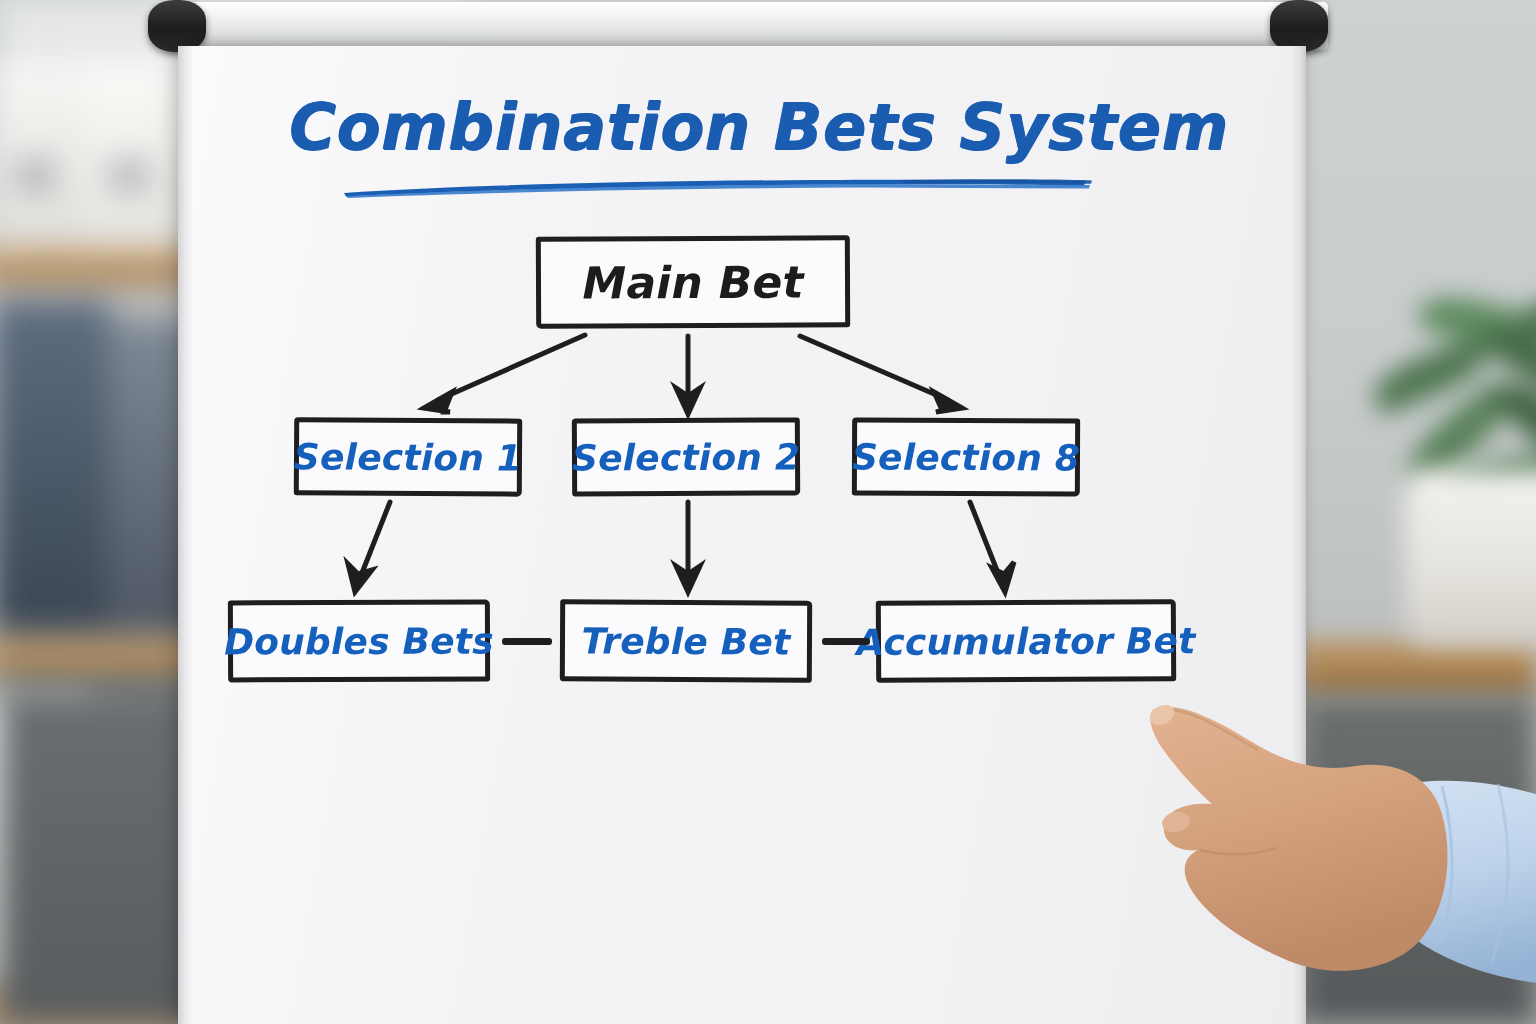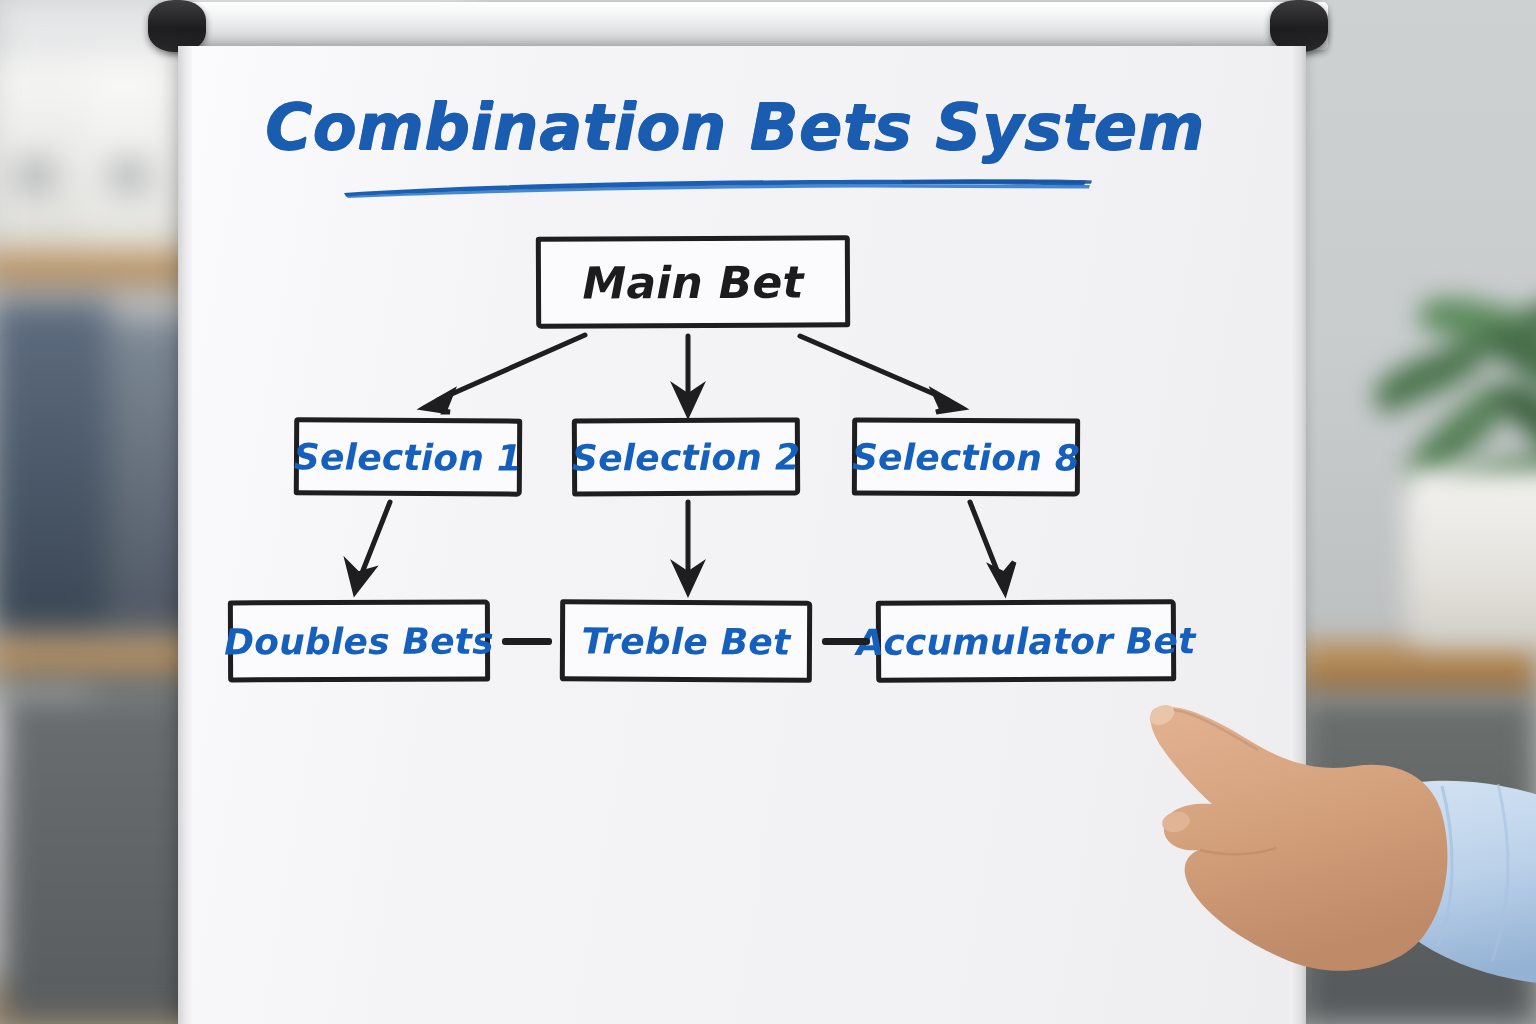--- a/index.html
+++ b/index.html
@@ -117,21 +117,21 @@
   }
   .paper-edge-right {
     position: absolute;
     left: 1290px; top: 46px; width: 16px; height: 978px;
     background: linear-gradient(90deg, #f2f1f3 0%, #dedee0 70%, #cacbcd 100%);
   }
 
   
   .title-wrap {
     position: absolute;
-    left: 172px; top: 94px;
+    left: 196px; top: 94px;
     width: 1126px;
     text-align: center;
   }
   .title-text {
     font-family: "DejaVu Sans", sans-serif;
     font-size: 64px;
     font-style: italic;
     font-weight: 700;
     color: #1a5cb0;
     letter-spacing: 0.5px;

